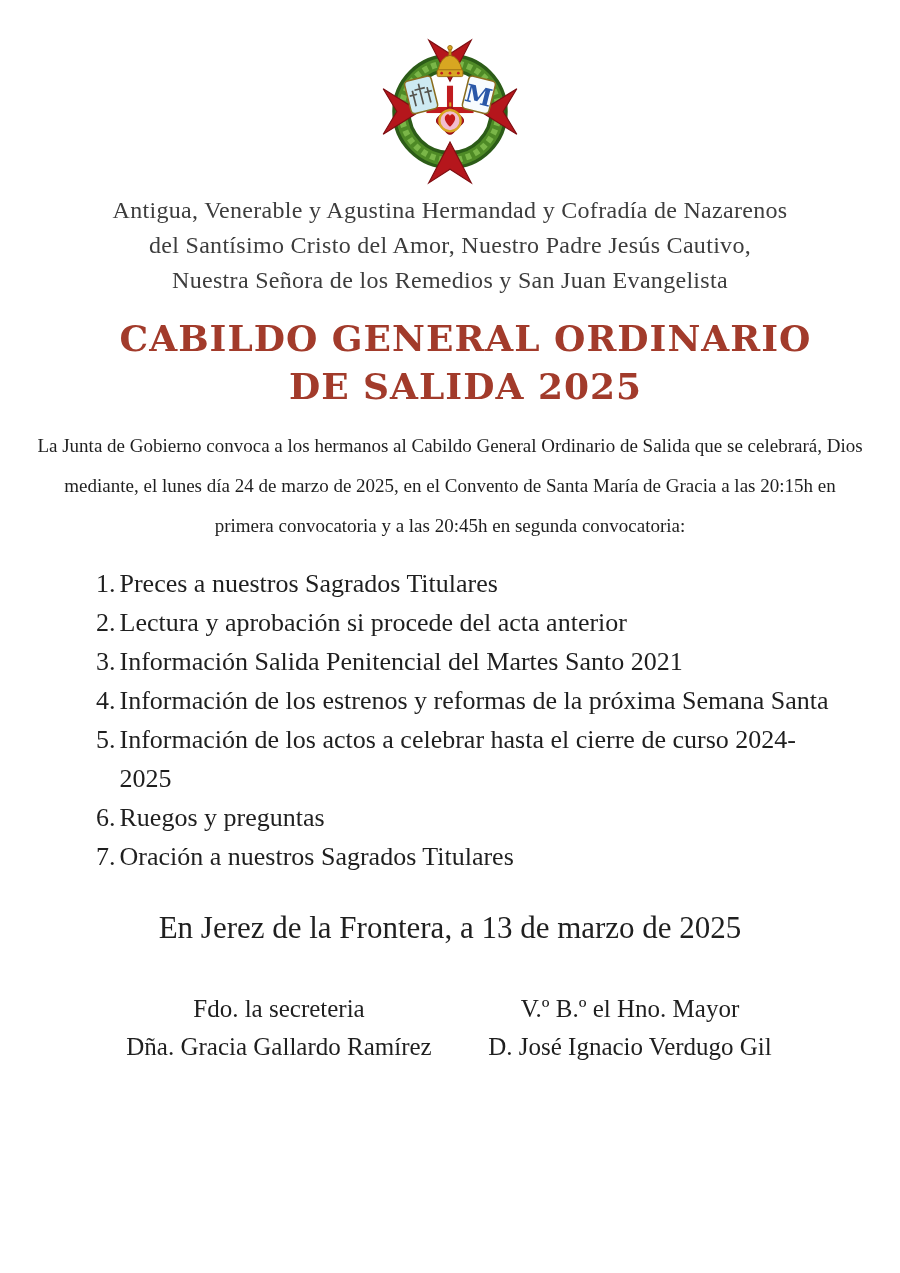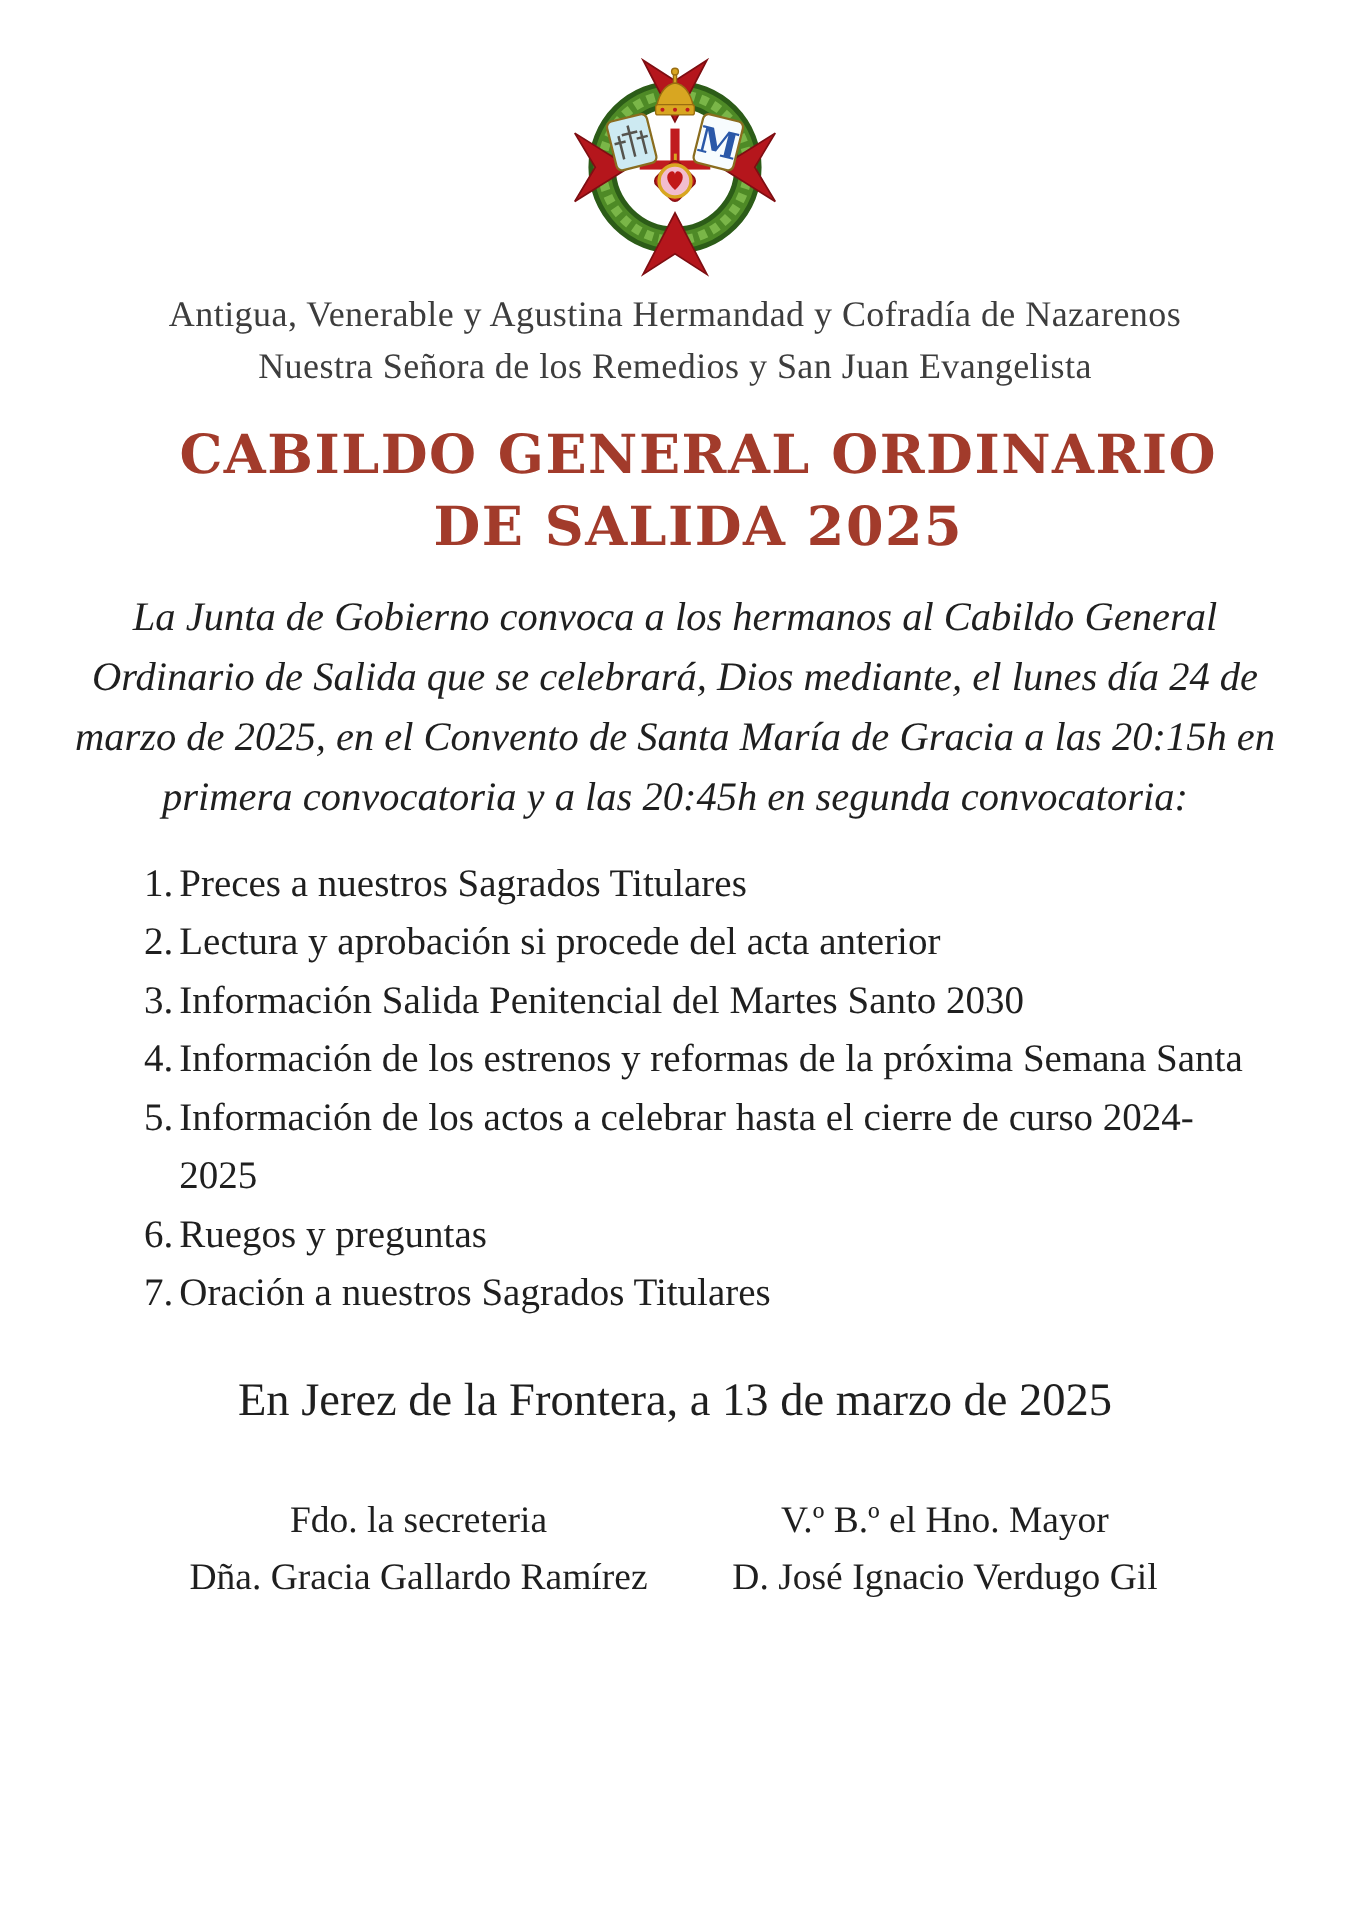--- a/index.html
+++ b/index.html
@@ -14,21 +14,21 @@
   }
   .title{
     margin:16px 0 0;text-align:center;
     font-family:"DejaVu Serif","Liberation Serif",serif;
     font-weight:700;font-size:36px;line-height:48px;
     color:#a23b2b;letter-spacing:1px;
   }
   .title span{display:block;padding-left:31px;}
   .body-par{
     margin:16px auto 0;width:832px;text-align:center;
-    font-size:27px;line-height:40px;color:#1f1f1f;font-style:italic;
+    font-size:19px;line-height:40px;color:#1f1f1f;
   }
   .agenda{
     list-style:none;margin:18px 0 0;padding:0 50px 0 96px;
     font-size:26px;line-height:39px;
   }
   .agenda li{display:flex;align-items:baseline;}
   .agenda .num{flex:0 0 auto;margin-right:4px;}
   .agenda .txt{max-width:712px;}
   .dateline{margin:34px 0 0;text-align:center;font-size:31px;color:#1f1f1f;}
   .sigs{
@@ -95,20 +95,21 @@
         <rect x="86" y="108" width="28" height="28" rx="5" transform="rotate(45 100 122)" stroke="#8c1013" stroke-width="1.5" fill="#c01b1f"></rect>
         <circle cx="100" cy="122" r="14" stroke-width="3" stroke="#d8a621" fill="#f2bdcf"></circle>
         <path d="M100,130 C92.5,123.5 91.5,117 95.5,114.2 C97.8,112.7 100,114 100,116.6
                  C100,114 102.2,112.7 104.5,114.2 C108.5,117 107.5,123.5 100,130 Z" fill="#c21818"></path>
       </g>
     </svg>
   </div>
 
   <div class="org-header">
     <div>Antigua, Venerable y Agustina Hermandad y Cofradía de Nazarenos</div>
+    <div>del Santísimo Cristo del Amor, Nuestro Padre Jesús Cautivo,</div>
     <div>Nuestra Señora de los Remedios y San Juan Evangelista</div>
   </div>
 
   <h1 class="title">
     <span>CABILDO GENERAL ORDINARIO</span>
     <span>DE SALIDA 2025</span>
   </h1>
 
   <p class="body-par">La Junta de Gobierno convoca a  los hermanos al Cabildo General Ordinario de Salida que se celebrará, Dios mediante, el lunes día 24 de marzo de 2025, en el Convento de Santa María de Gracia a las 20:15h en primera convocatoria y a las 20:45h en segunda convocatoria:</p>
 
@@ -116,21 +117,21 @@
     <li>
       <span class="num">1.</span>
       <span class="txt">Preces a nuestros Sagrados Titulares</span>
     </li>
     <li>
       <span class="num">2.</span>
       <span class="txt">Lectura y aprobación si procede del acta anterior</span>
     </li>
     <li>
       <span class="num">3.</span>
-      <span class="txt">Información Salida Penitencial del Martes Santo 2030</span>
+      <span class="txt">Información Salida Penitencial del Martes Santo 2021</span>
     </li>
     <li>
       <span class="num">4.</span>
       <span class="txt">Información de los estrenos y reformas de la próxima Semana Santa</span>
     </li>
     <li>
       <span class="num">5.</span>
       <span class="txt">Información de los actos a celebrar hasta el cierre de curso 2024-2025</span>
     </li>
     <li>

